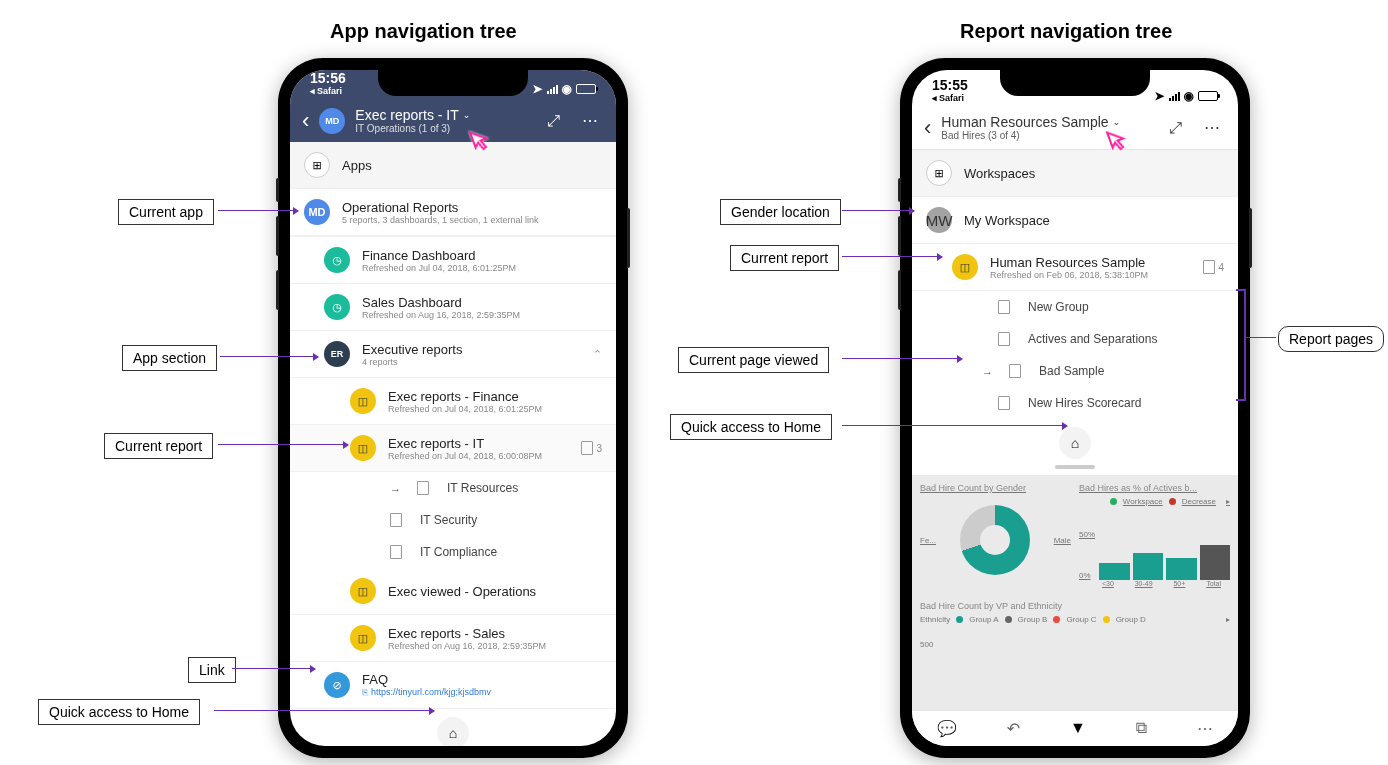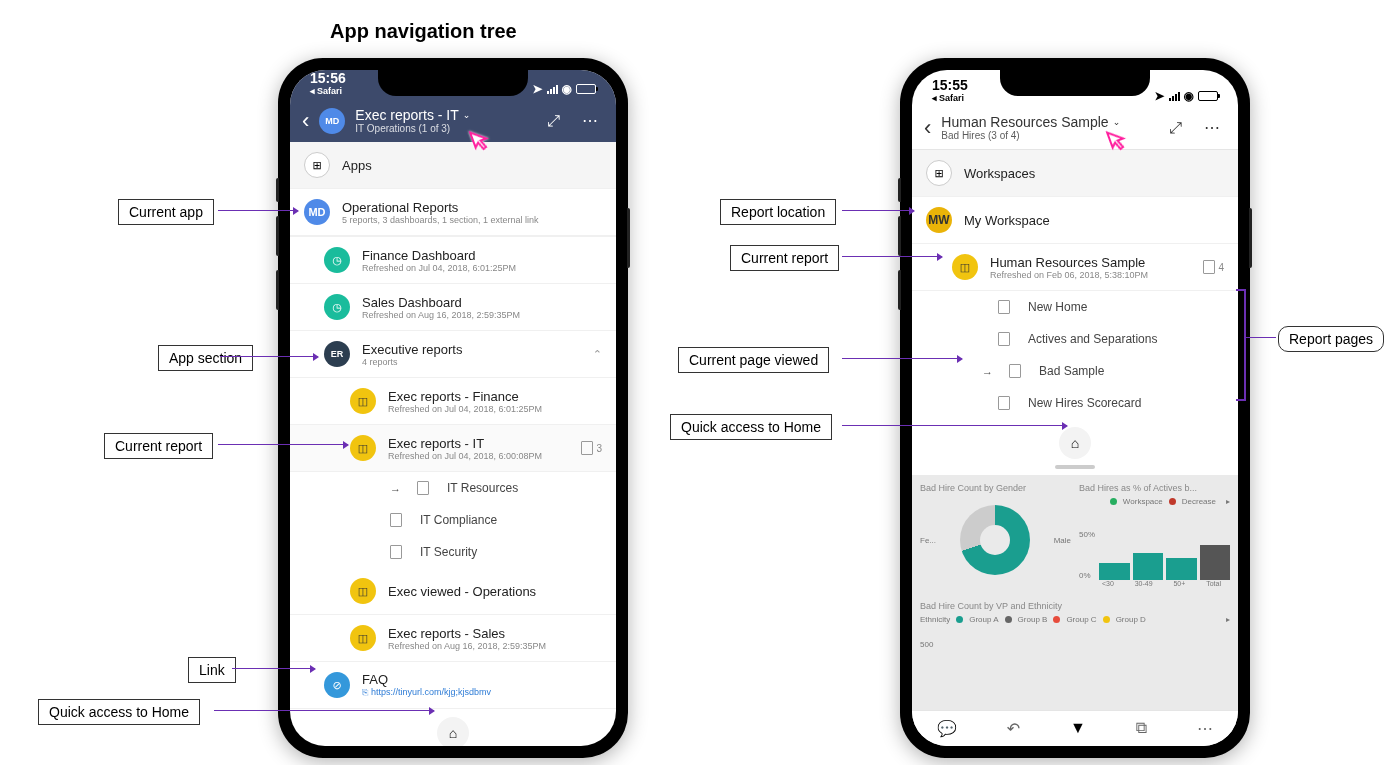--- a/index.html
+++ b/index.html
@@ -43,21 +43,21 @@
   .sub-row.current { font-weight: 500; }
   .arrow-right::before { content: '→'; margin-right: 6px; font-size: 11px; }
   .page-icon { width: 12px; height: 14px; border: 1px solid #999; border-radius: 1px; display: inline-block; margin-right: 8px; }
   .badge-count { font-size: 10px; color: #888; margin-left: auto; display:flex; align-items:center; gap:3px; }
   
   .home-bar { display: flex; justify-content: center; padding: 8px 0 4px; }
   .home-btn { width: 32px; height: 32px; border-radius: 50%; background: #f3f3f3; display:flex; align-items:center; justify-content:center; font-size:14px; }
   .drag-handle { width: 40px; height: 4px; background: #ccc; border-radius: 2px; margin: 2px auto 6px; }
   
   .report-preview { flex: 1; background: #eaeaea; padding: 8px; font-size: 9px; color: #777; position: relative; overflow: hidden; }
-  .preview-row { display: flex; gap: 8px; margin-bottom: 8px; }
+  .preview-row { display: flex; gap: 8px; margin-bottom: 8px; text-decoration: underline; }
   .preview-card { flex: 1; min-height: 110px; position: relative; }
   .preview-title { font-size: 9px; color: #888; margin-bottom: 4px; }
   .donut { width: 70px; height: 70px; border-radius: 50%; background: conic-gradient(#1a9e8f 0 70%, #ccc 70% 100%); position: relative; margin: 8px auto; }
   .donut::after { content:''; position:absolute; inset: 20px; background:#eaeaea; border-radius:50%; }
   .bars { display:flex; align-items:flex-end; gap:3px; height:50px; margin-top:24px; }
   .bar { flex:1; background:#1a9e8f; }
   .legend-row { display:flex; gap:6px; flex-wrap:wrap; font-size:8px; align-items:center; }
   .dot { width:7px; height:7px; border-radius:50%; display:inline-block; }
   
   .bottom-nav { display:flex; justify-content:space-around; padding:8px 0; border-top:1px solid #e5e5e5; background:#fff; }
@@ -74,20 +74,21 @@
   .side-buttons-left { position:absolute; left:-2px; top:120px; display:flex; flex-direction:column; gap:14px; }
   .side-buttons-left div { width:3px; height:40px; background:#222; border-radius:2px 0 0 2px; }
   .side-buttons-left div:first-child { height:24px; }
   .side-button-right { position:absolute; right:-2px; top:150px; width:3px; height:60px; background:#222; border-radius:0 2px 2px 0; }
 </style>
 </head>
 <body>
 <div class="stage">
 
 <div class="title" style="left:310px; top:0;">App navigation tree</div>
+<div class="title" style="left:940px; top:0;">Report navigation tree</div>
 
 <div class="phone" style="left:258px; top:38px;">
   <div class="side-buttons-left">
         <div></div>
         <div></div>
         <div></div>
       </div>
   <div class="side-button-right"></div>
   <div class="screen">
     <div class="notch"></div>
@@ -180,25 +181,25 @@
             <span class="page-icon" style="margin:0"></span>
             <span>3</span>
           </span>
     </div>
     <div class="sub-row current arrow-right" style="padding-left:100px">
           <span class="page-icon"></span>
           <span>IT Resources</span>
         </div>
     <div class="sub-row" style="padding-left:100px">
           <span class="page-icon"></span>
+          <span>IT Security</span>
+        </div>
+    <div class="sub-row" style="padding-left:100px">
+          <span class="page-icon"></span>
           <span>IT Compliance</span>
-        </div>
-    <div class="sub-row" style="padding-left:100px">
-          <span class="page-icon"></span>
-          <span>IT Security</span>
         </div>
 
     <div class="section-row" style="padding-left:60px">
       <span class="row-icon" style="background:#f1c40f;color:#333">◫</span>
       <div class="row-text">
             <div class="row-title">Exec viewed - Operations</div>
           </div>
     </div>
     <div class="section-row" style="padding-left:60px">
       <span class="row-icon" style="background:#f1c40f;color:#333">◫</span>
@@ -269,41 +270,41 @@
     </div>
 
     <div class="section-row shaded">
       <span class="row-icon outline">⊞</span>
       <div class="row-text">
             <div class="row-title">Workspaces</div>
           </div>
     </div>
 
     <div class="section-row">
-      <span class="row-icon" style="background:#eab308;color:#333;font-size:12px;font-weight:700">MW</span>
+      <span class="row-icon" style="background:#a3a3a3;color:#333;font-size:15px;font-weight:400">MW</span>
       <div class="row-text">
             <div class="row-title">My Workspace</div>
           </div>
     </div>
 
     <div class="section-row" style="padding-left:40px">
       <span class="row-icon" style="background:#f1c40f;color:#333">◫</span>
       <div class="row-text">
         <div class="row-title">Human Resources Sample</div>
         <div class="row-sub">Refreshed on Feb 06, 2018, 5:38:10PM</div>
       </div>
       <span class="badge-count">
             <span class="page-icon" style="margin:0"></span>
             <span>4</span>
           </span>
     </div>
 
     <div class="sub-row" style="padding-left:86px">
           <span class="page-icon"></span>
-          <span>New Home</span>
+          <span>New Group</span>
         </div>
     <div class="sub-row" style="padding-left:86px">
           <span class="page-icon"></span>
           <span>Actives and Separations</span>
         </div>
     <div class="sub-row current arrow-right" style="padding-left:70px">
           <span class="page-icon"></span>
           <span>Bad Sample</span>
         </div>
     <div class="sub-row" style="padding-left:86px">
@@ -385,33 +386,33 @@
   <div class="pointer" style="left:205px; top:70px;">
     <svg width="24" height="28" viewBox="0 0 24 28">
           <path d="M7 2 L7 18 L11 14 L14 22 L17 21 L14 13 L20 13 Z" fill="#fff" stroke="#ff1e9e" stroke-width="2"></path>
         </svg>
   </div>
 </div>
 
 <div class="callout" style="left:98px; top:179px;">Current app</div>
 <div class="callout-line right-arrow" style="left:198px; top:190px; width:80px;"></div>
 
-<div class="callout" style="left:102px; top:325px;margin-left:36px;">App section</div>
+<div class="callout" style="left:102px; top:325px;">App section</div>
 <div class="callout-line right-arrow" style="left:200px; top:336px; width:98px;"></div>
 
 <div class="callout" style="left:84px; top:413px;">Current report</div>
 <div class="callout-line right-arrow" style="left:198px; top:424px; width:130px;"></div>
 
 <div class="callout" style="left:168px; top:637px;">Link</div>
 <div class="callout-line right-arrow" style="left:212px; top:648px; width:83px;"></div>
 
 <div class="callout" style="left:18px; top:679px;">Quick access to Home</div>
 <div class="callout-line right-arrow" style="left:194px; top:690px; width:220px;"></div>
 
-<div class="callout" style="left:700px; top:179px;">Report location</div>
+<div class="callout" style="left:700px; top:179px;">Gender location</div>
 <div class="callout-line right-arrow" style="left:822px; top:190px; width:72px;"></div>
 
 <div class="callout" style="left:710px; top:225px;">Current report</div>
 <div class="callout-line right-arrow" style="left:822px; top:236px; width:100px;"></div>
 
 <div class="callout" style="left:658px; top:327px;">Current page viewed</div>
 <div class="callout-line right-arrow" style="left:822px; top:338px; width:120px;"></div>
 
 <div class="callout" style="left:650px; top:394px;">Quick access to Home</div>
 <div class="callout-line right-arrow" style="left:822px; top:405px; width:225px;"></div>

